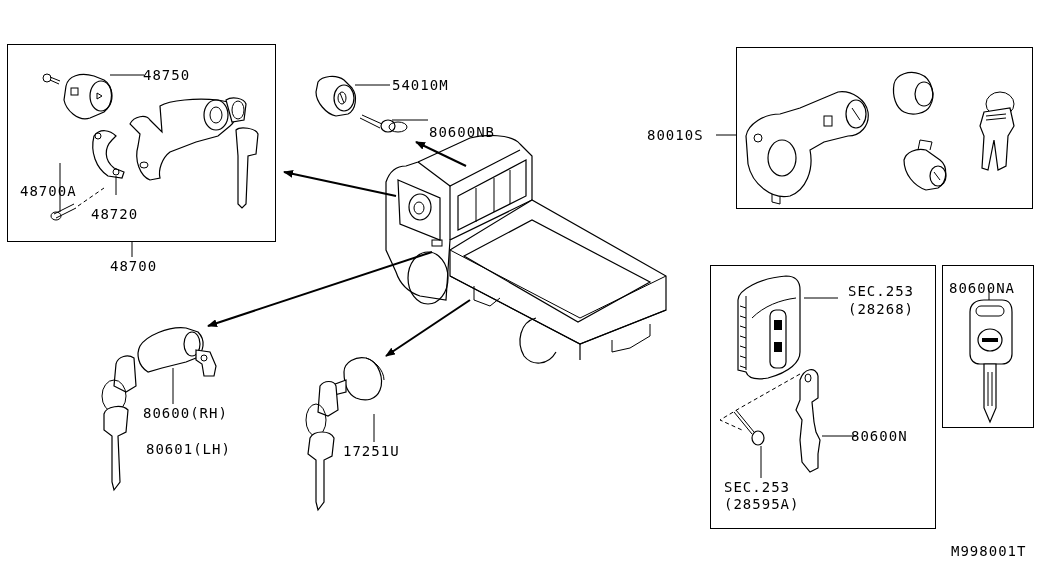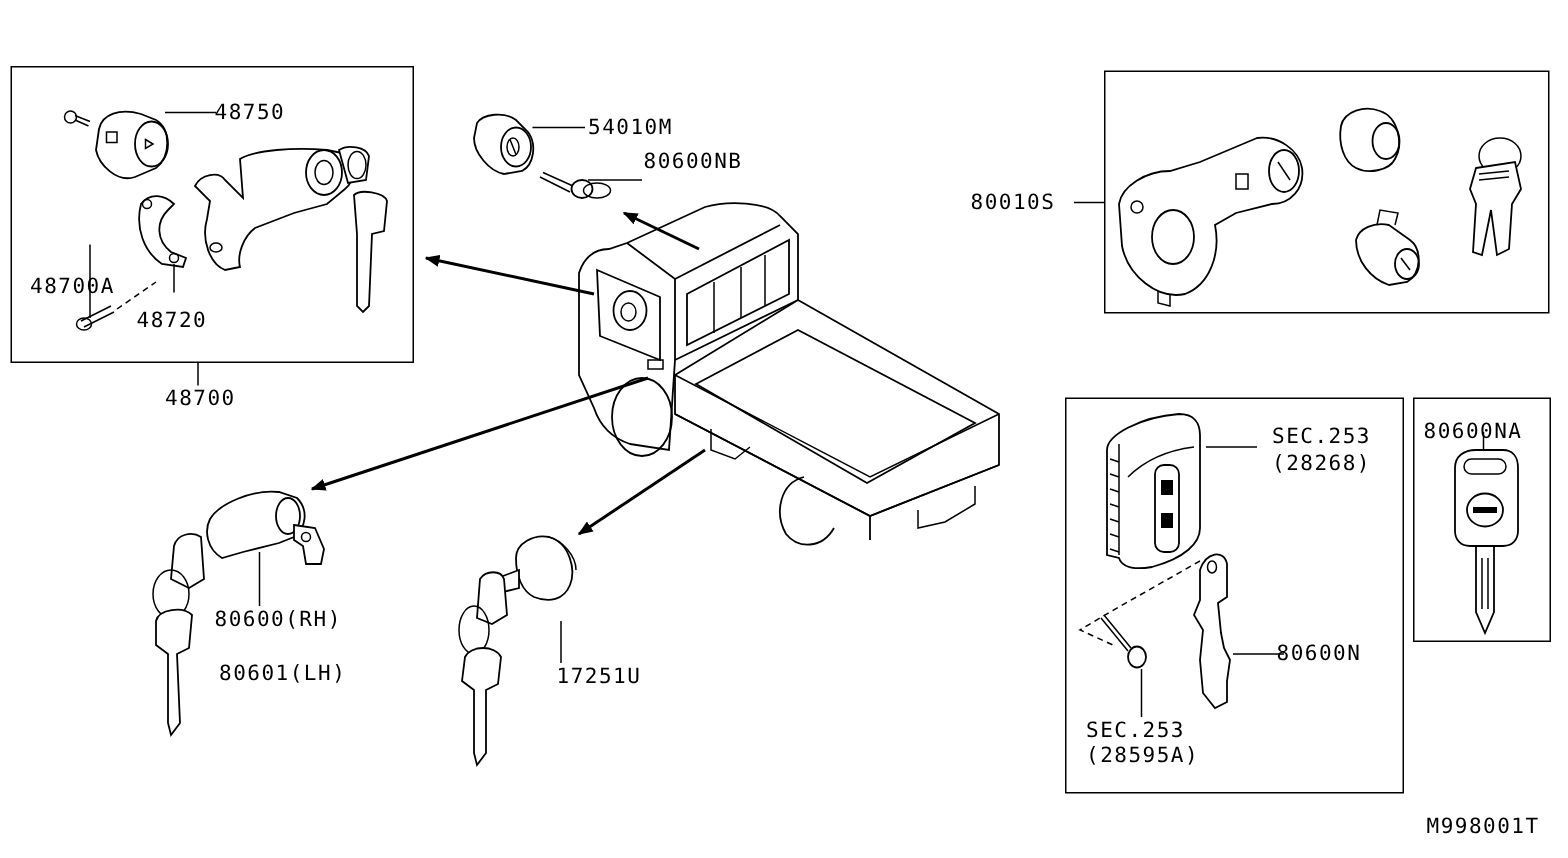--- a/index.html
+++ b/index.html
@@ -196,28 +196,28 @@
     </g>
     <path class="lnt" d="M989,288 L989,300"></path>
   </svg>
 
   <div class="lbl" style="left:143px;top:67px;">48750</div>
   <div class="lbl" style="left:20px;top:147px;margin-top:36px;">48700A</div>
   <div class="lbl" style="left:91px;top:206px;">48720</div>
   <div class="lbl" style="left:110px;top:258px;">48700</div>
 
   <div class="lbl" style="left:392px;top:77px;">54010M</div>
-  <div class="lbl" style="left:429px;top:100px;">80600NB</div>
+  <div class="lbl" style="left:429px;top:124px;">80600NB</div>
 
   <div class="lbl" style="left:647px;top:127px;">80010S</div>
 
   <div class="lbl" style="left:143px;top:405px;">80600(RH)</div>
   <div class="lbl" style="left:146px;top:441px;">80601(LH)</div>
 
-  <div class="lbl" style="left:343px;top:443px;margin-left:28px;">17251U</div>
+  <div class="lbl" style="left:343px;top:443px;">17251U</div>
 
   <div class="lbl" style="left:848px;top:283px;">SEC.253</div>
   <div class="lbl" style="left:848px;top:301px;">(28268)</div>
   <div class="lbl" style="left:851px;top:428px;">80600N</div>
   <div class="lbl" style="left:724px;top:479px;">SEC.253</div>
   <div class="lbl" style="left:724px;top:496px;">(28595A)</div>
 
   <div class="lbl" style="left:949px;top:280px;text-align:right;">80600NA</div>
 
   <div class="lbl ref" style="left:951px;top:543px;">M998001T</div>

